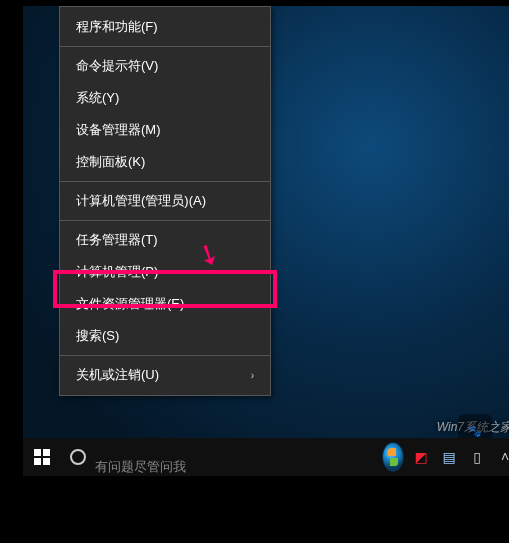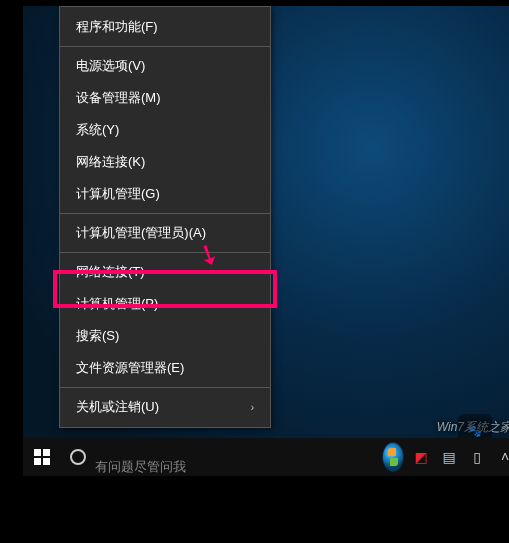--- a/index.html
+++ b/index.html
@@ -167,50 +167,47 @@
 <body>
 
 <div class="canvas">
 
   <div class="context-menu">
     <div class="menu-item">
         <span>程序和功能(F)</span>
       </div>
     <div class="menu-divider"></div>
     <div class="menu-item">
-        <span>电源选项(V)</span>
+        <span>命令提示符(V)</span>
+      </div>
+    <div class="menu-item">
+        <span>系统(Y)</span>
       </div>
     <div class="menu-item">
         <span>设备管理器(M)</span>
       </div>
     <div class="menu-item">
-        <span>系统(Y)</span>
-      </div>
-    <div class="menu-item">
-        <span>网络连接(K)</span>
-      </div>
-    <div class="menu-item">
-        <span>计算机管理(G)</span>
+        <span>控制面板(K)</span>
       </div>
     <div class="menu-divider"></div>
     <div class="menu-item">
         <span>计算机管理(管理员)(A)</span>
       </div>
     <div class="menu-divider"></div>
     <div class="menu-item">
-        <span>网络连接(T)</span>
+        <span>任务管理器(T)</span>
       </div>
     <div class="menu-item">
         <span>计算机管理(P)</span>
       </div>
     <div class="menu-item">
+        <span>文件资源管理器(E)</span>
+      </div>
+    <div class="menu-item">
         <span>搜索(S)</span>
-      </div>
-    <div class="menu-item">
-        <span>文件资源管理器(E)</span>
       </div>
     <div class="menu-divider"></div>
     <div class="menu-item">
       <span>关机或注销(U)</span>
       <span class="submenu-arrow">›</span>
     </div>
 
   </div>
 
   <div class="arrow-annot">➘</div>

